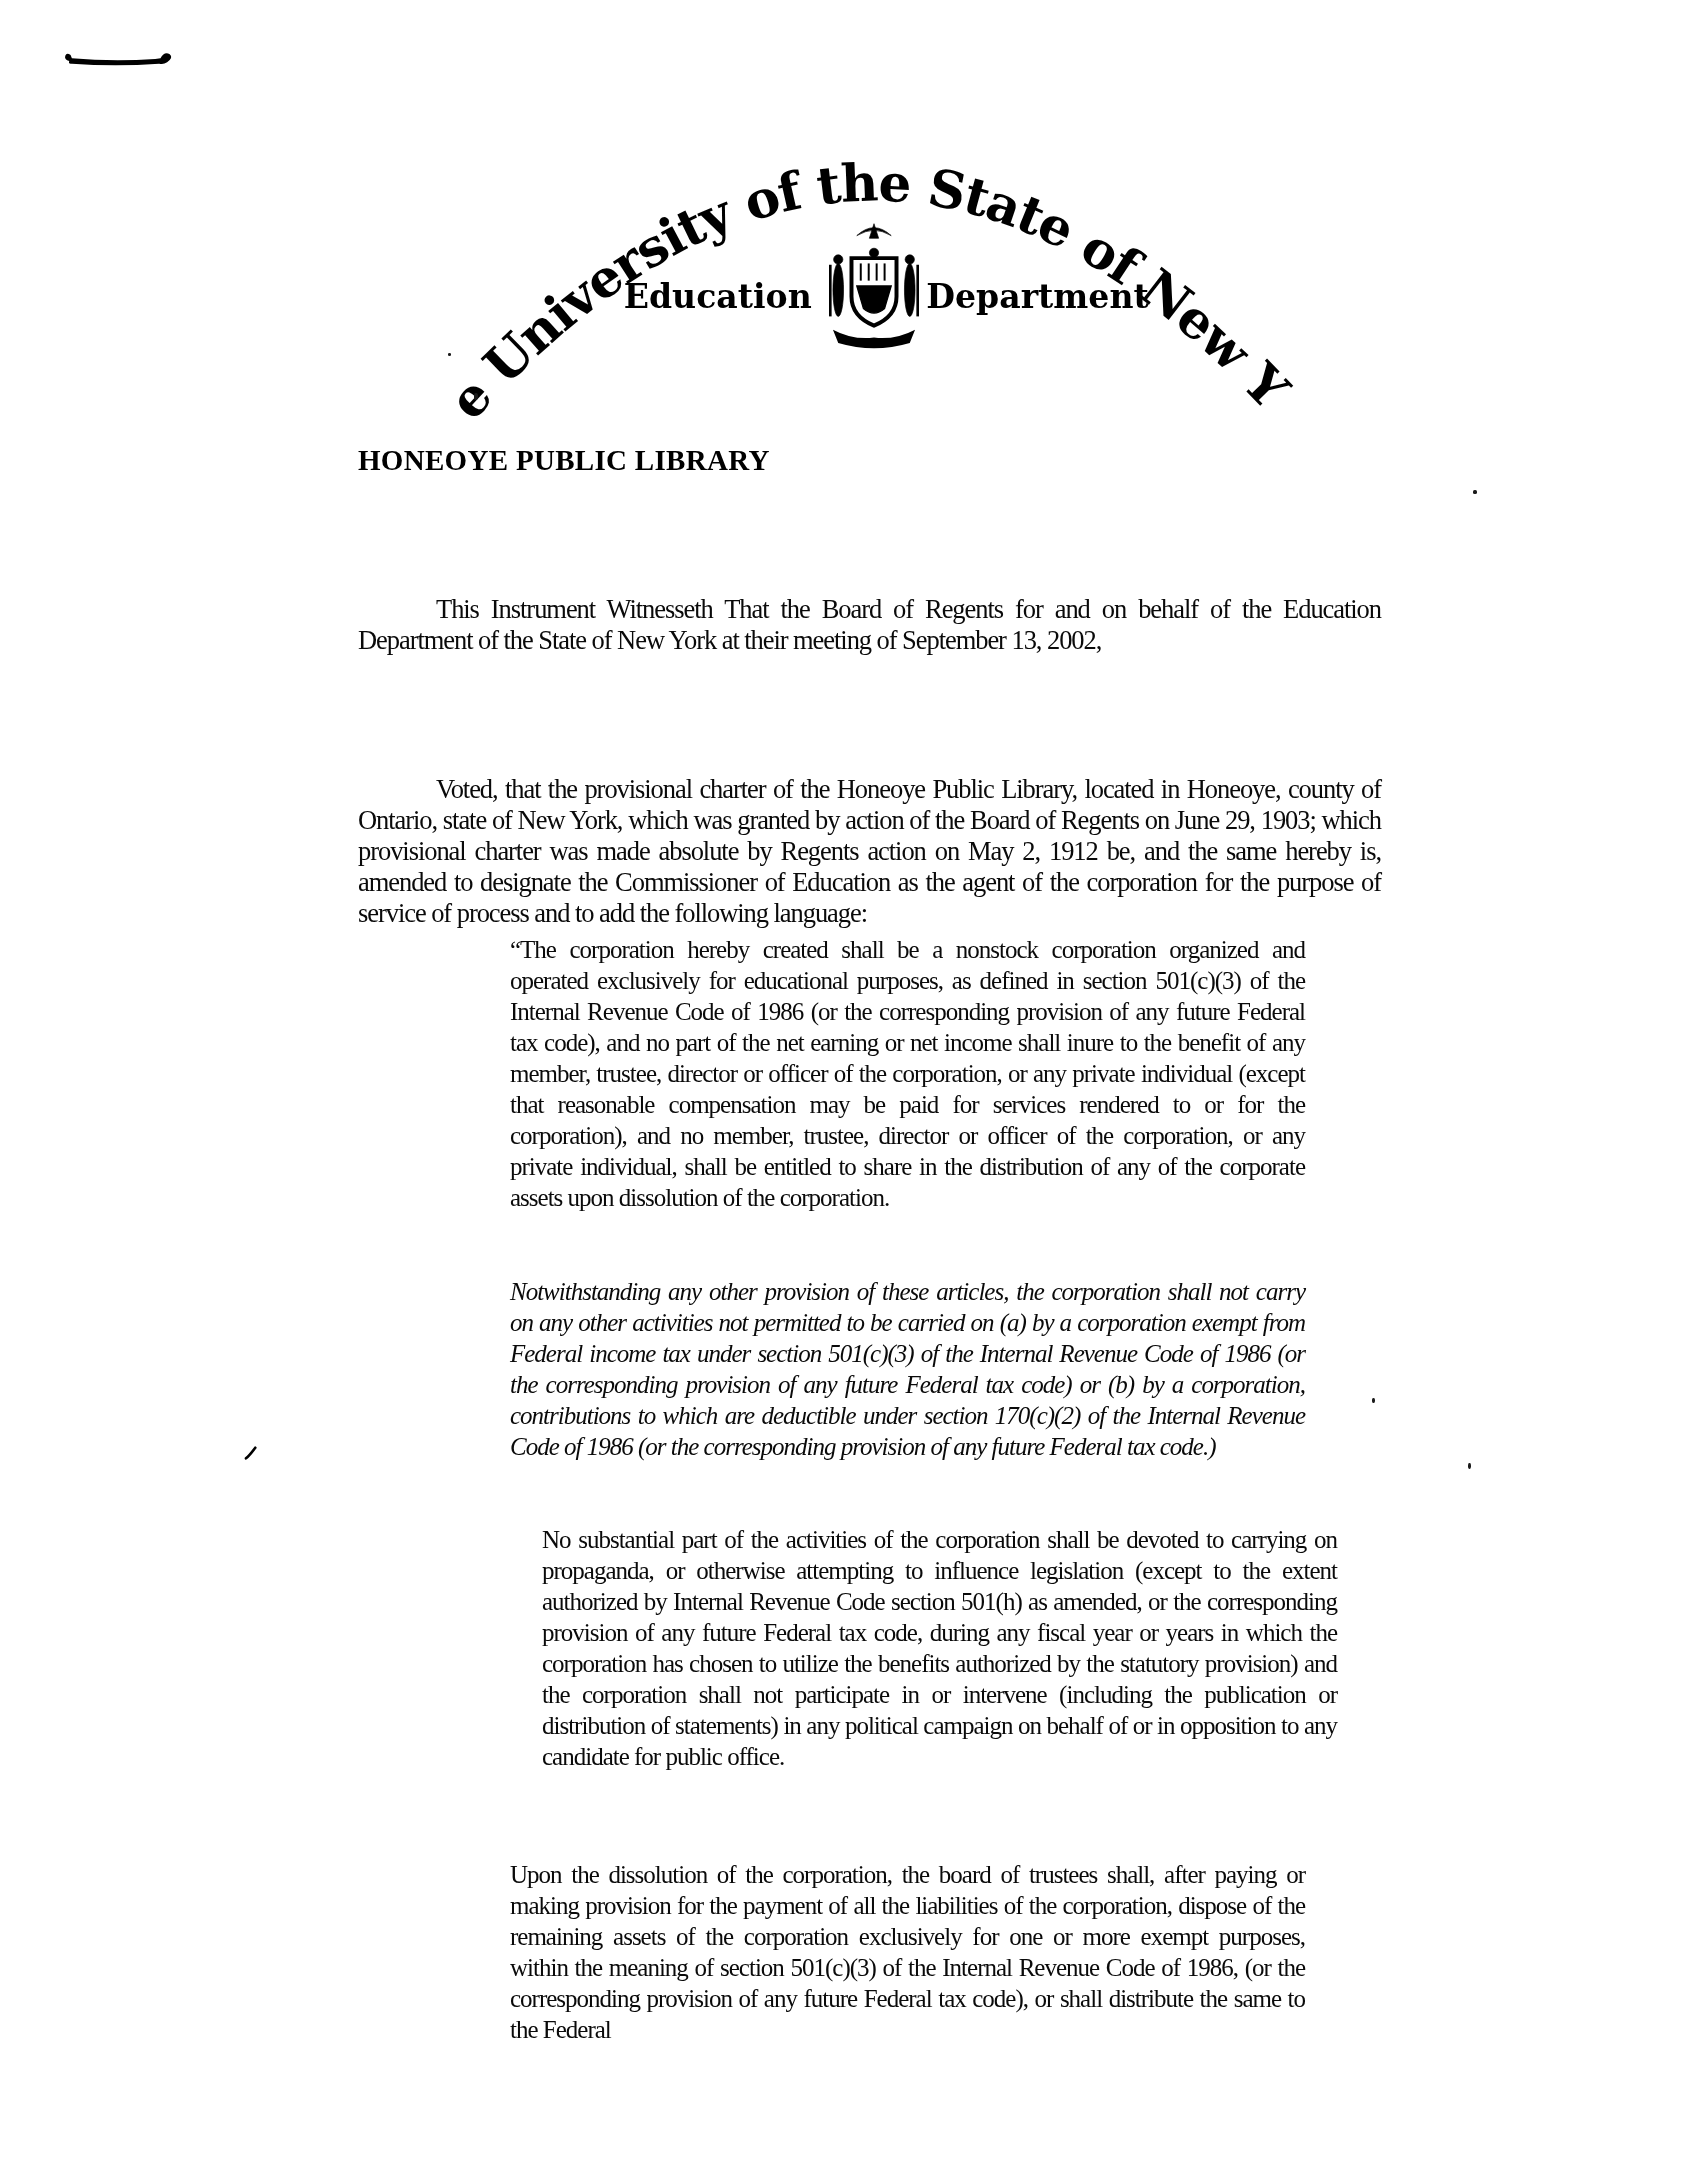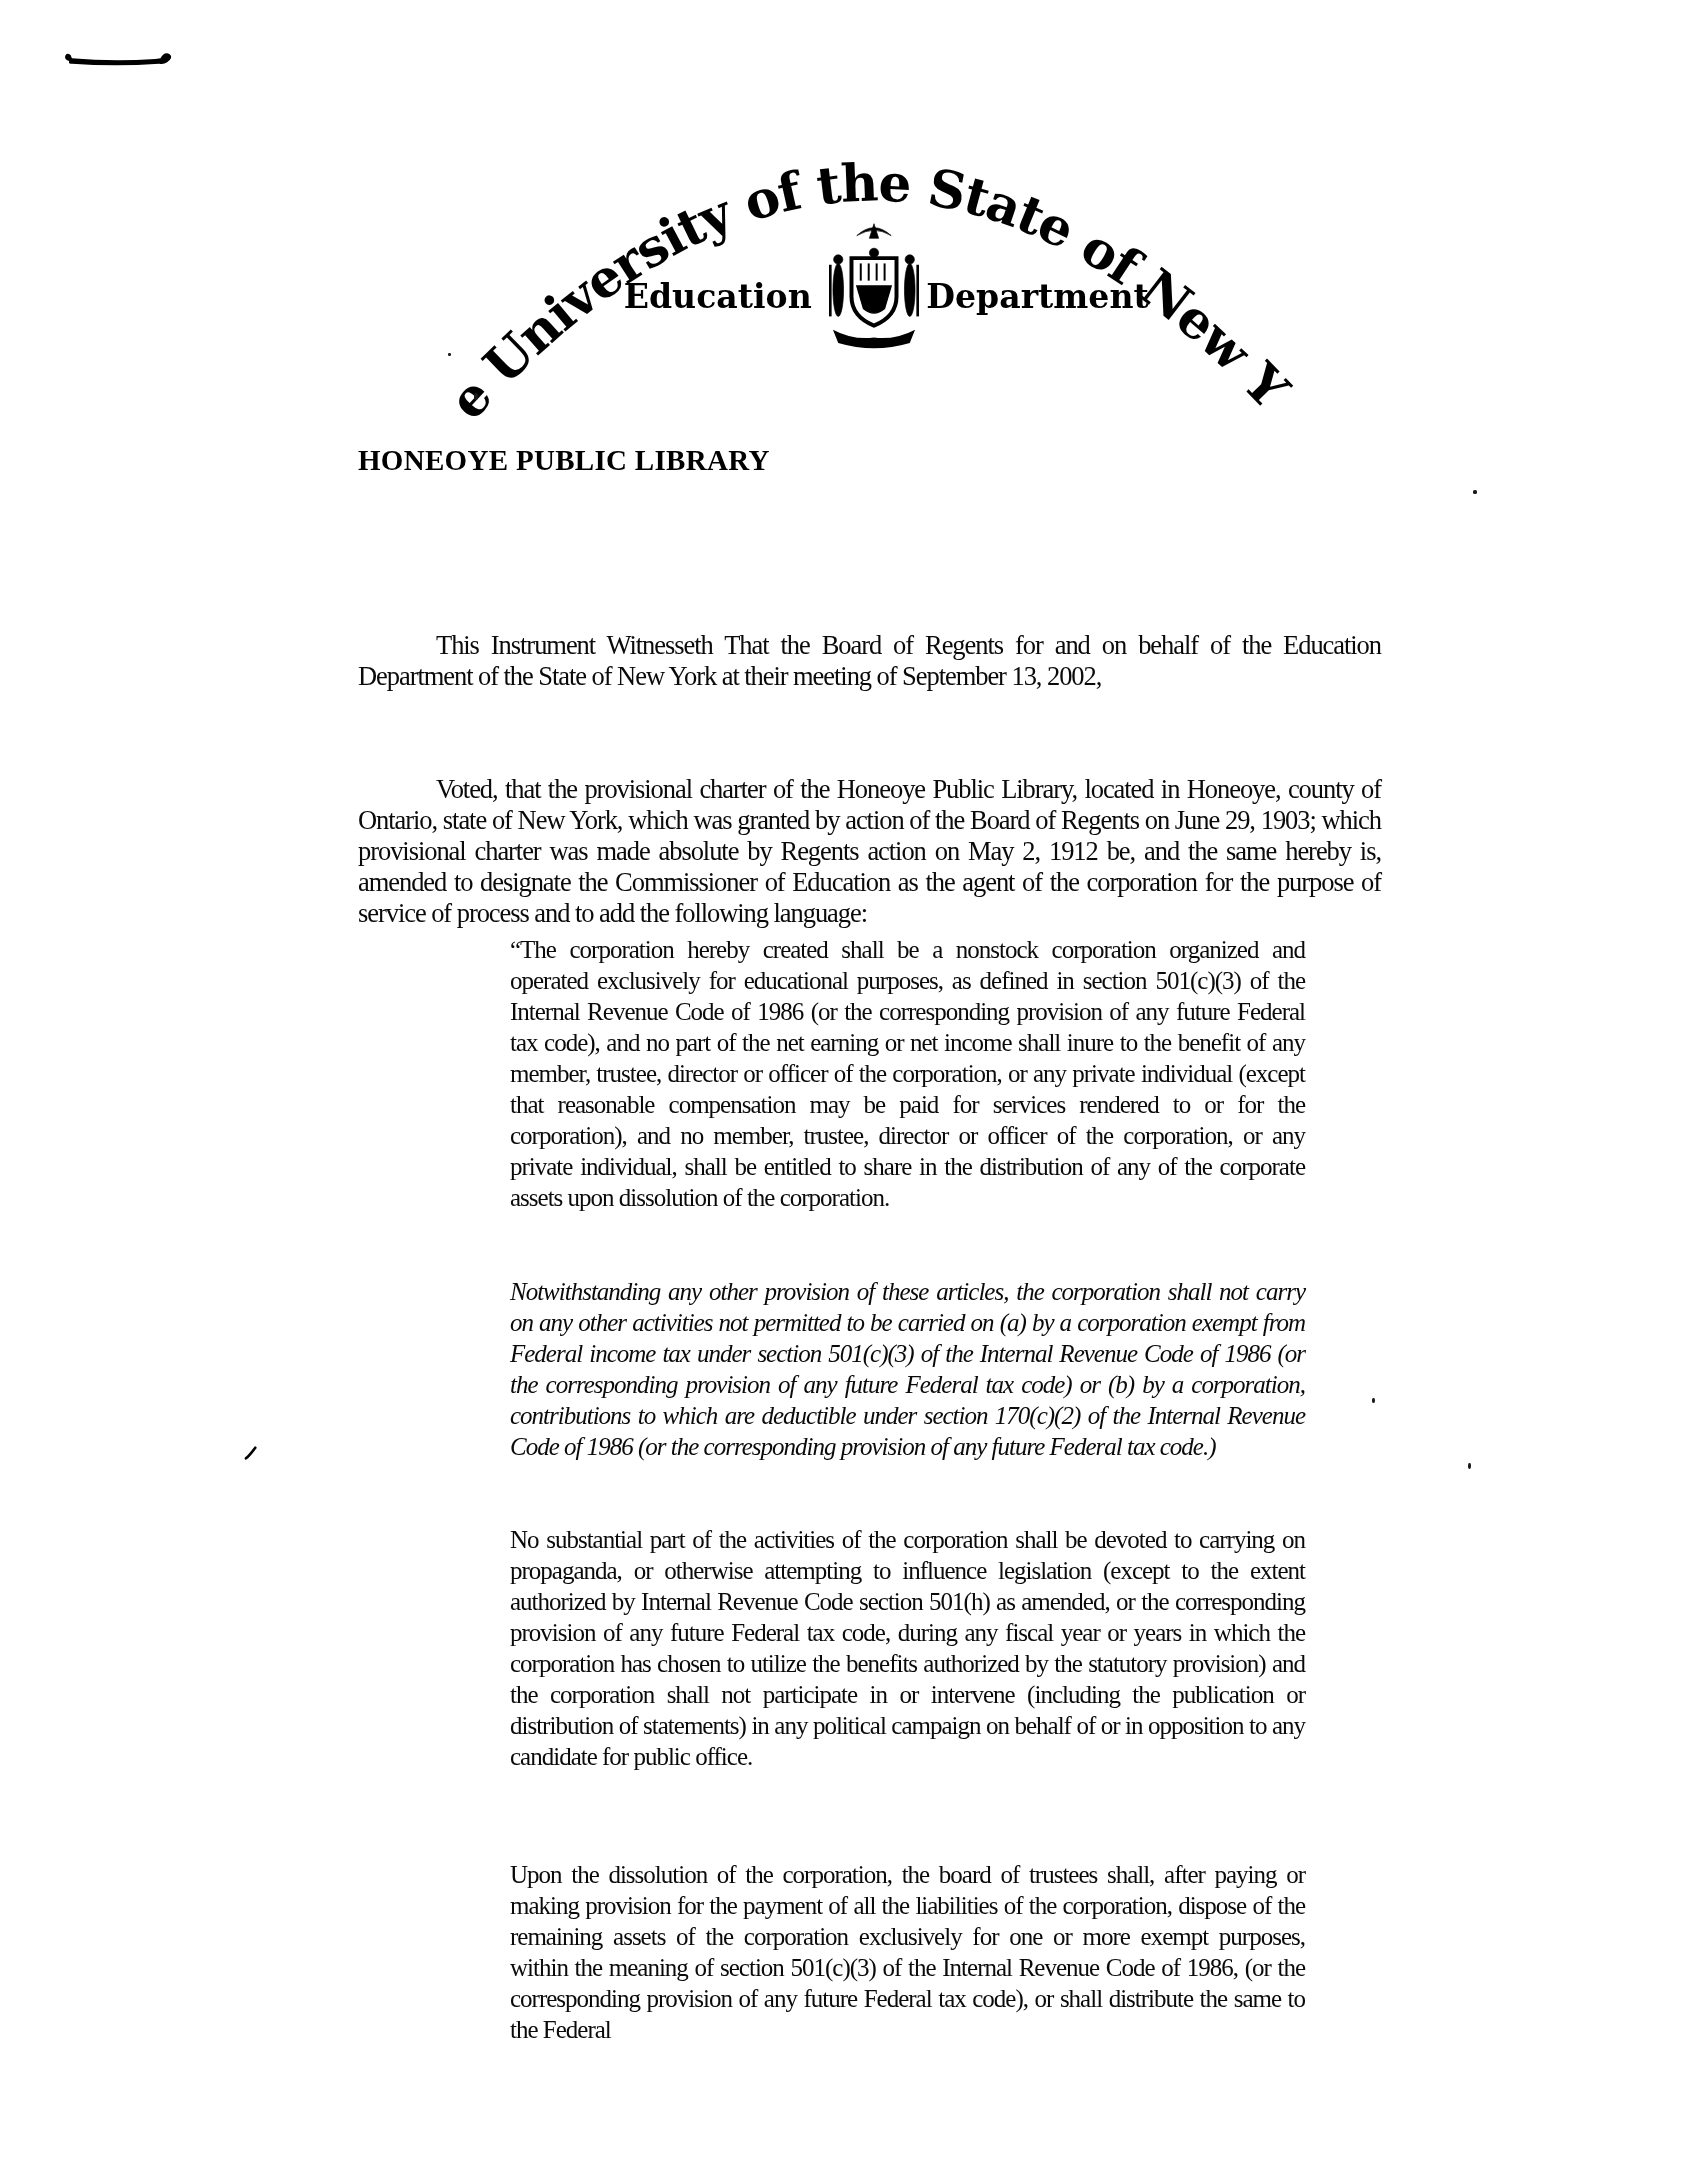--- a/index.html
+++ b/index.html
@@ -27,34 +27,34 @@
   .title2{top:502px;}
   
   .body-par{
     left:358px;width:1023px;
     font-size:26.5px;line-height:31px;
     letter-spacing:-0.04em;
     text-align:justify;
     text-indent:78px;
     color:#0a0a0a;
   }
-  .p1{top:594px;margin-top:36px;}
+  .p1{top:594px;}
   .p2{top:683px;}
   .voted{top:774px;}
   .voted .uline{text-underline-offset:4px;}
   .quote-par{
     left:510px;width:795px;
     font-size:25px;line-height:31px;
     letter-spacing:-0.04em;
     text-align:justify;
     color:#0a0a0a;
   }
   .q1{top:934px;}
   .q2{top:1276px;font-style:italic;}
-  .q3{top:1524px;}
+  .q3{top:1524px;margin-left:32px;}
   .q4{top:1845px;margin-top:14px;}
   
   .pen-mark{left:60px;top:45px;width:119px;height:28px;}
   .speck{background:#1a1a1a;border-radius:40%;}
   .speck-a{left:448px;top:353px;width:3.3px;height:3.3px;}
   .speck-b{left:474px;top:393px;width:4px;height:7.3px;border-radius:50% 50% 60% 40%;}
   .speck-c{left:1473px;top:490px;width:4px;height:4px;}
   .speck-d{left:1372px;top:1398px;width:3.3px;height:5.3px;}
   .speck-e{left:1468px;top:1463px;width:3.3px;height:6px;}
   .tickmark{left:244px;top:1445px;width:14.6px;height:16px;}

